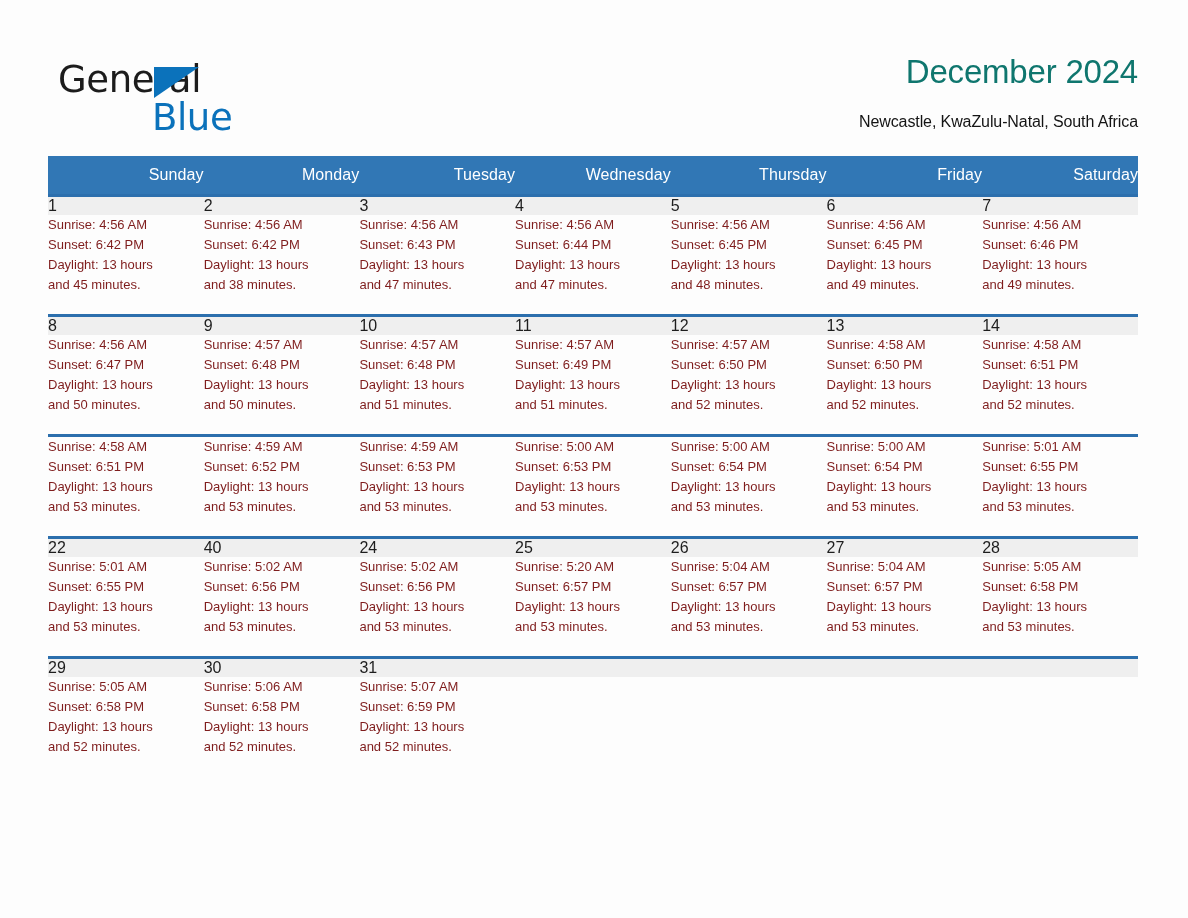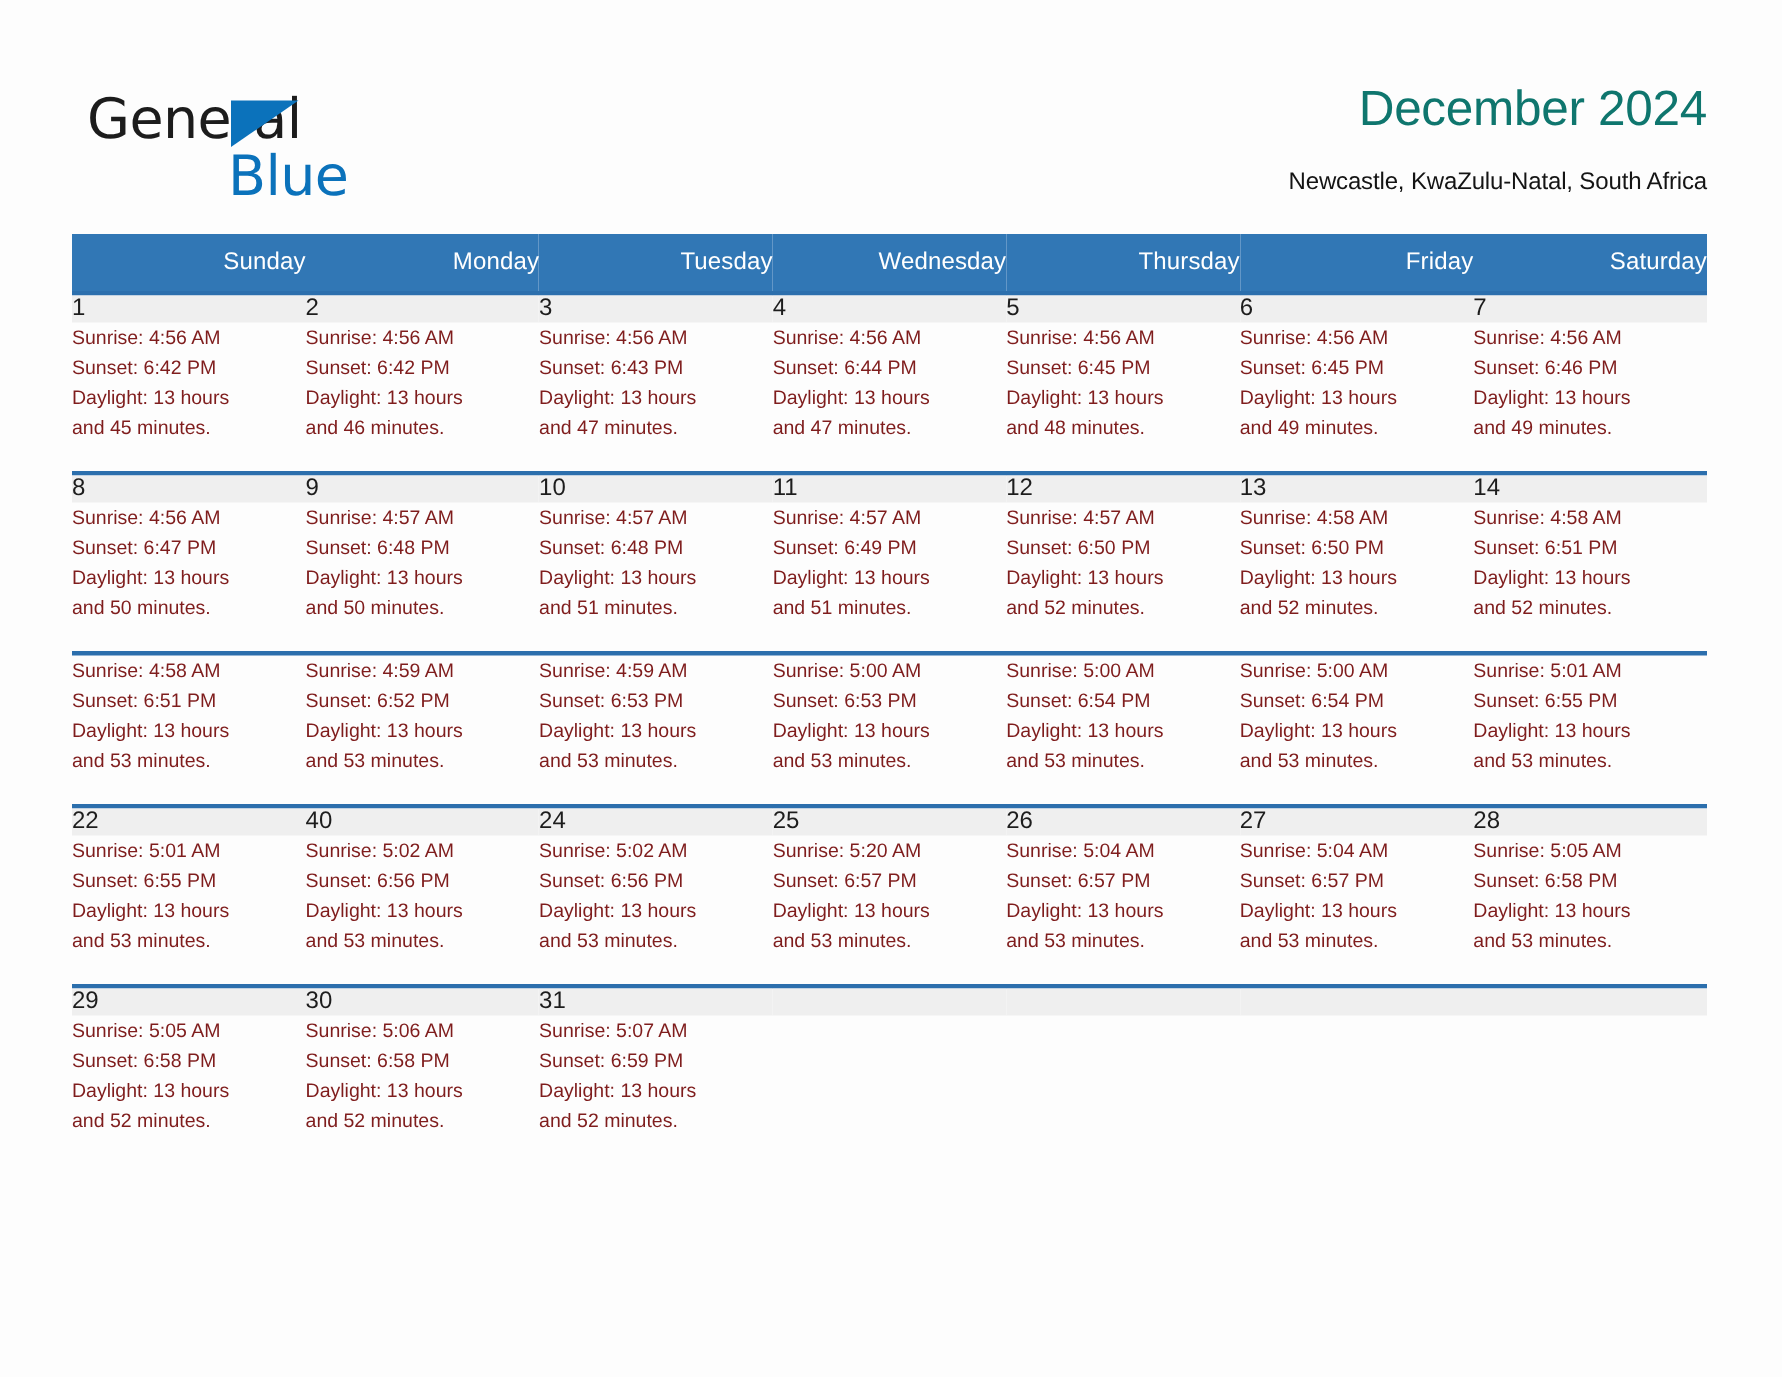--- a/index.html
+++ b/index.html
@@ -195,21 +195,21 @@
           <td class="details">
             <div>Sunrise: 4:56 AM</div>
             <div>Sunset: 6:42 PM</div>
             <div>Daylight: 13 hours</div>
             <div>and 45 minutes.</div>
           </td>
           <td class="details">
             <div>Sunrise: 4:56 AM</div>
             <div>Sunset: 6:42 PM</div>
             <div>Daylight: 13 hours</div>
-            <div>and 46 minutes.</div>
+            <div>and 38 minutes.</div>
           </td>
           <td class="details">
             <div>Sunrise: 4:56 AM</div>
             <div>Sunset: 6:43 PM</div>
             <div>Daylight: 13 hours</div>
             <div>and 47 minutes.</div>
           </td>
           <td class="details">
             <div>Sunrise: 4:56 AM</div>
             <div>Sunset: 6:44 PM</div>

